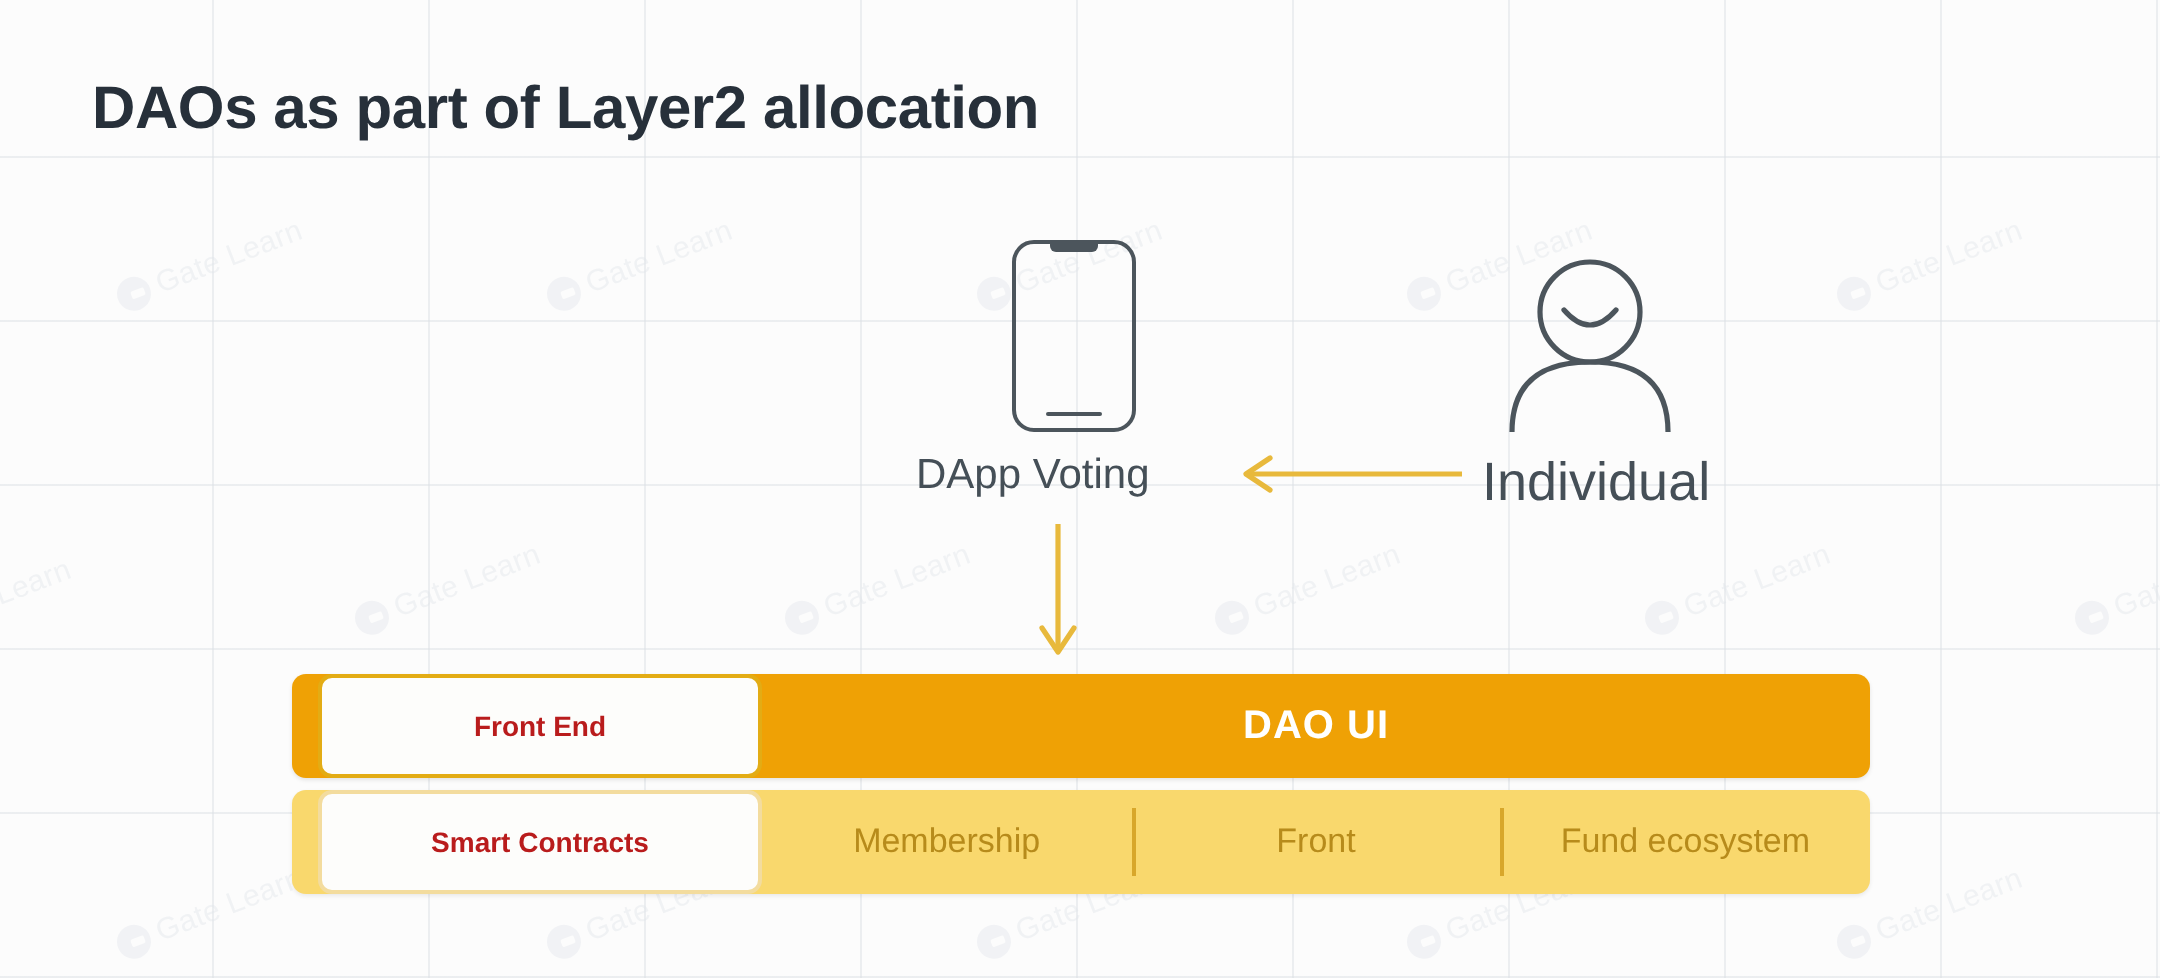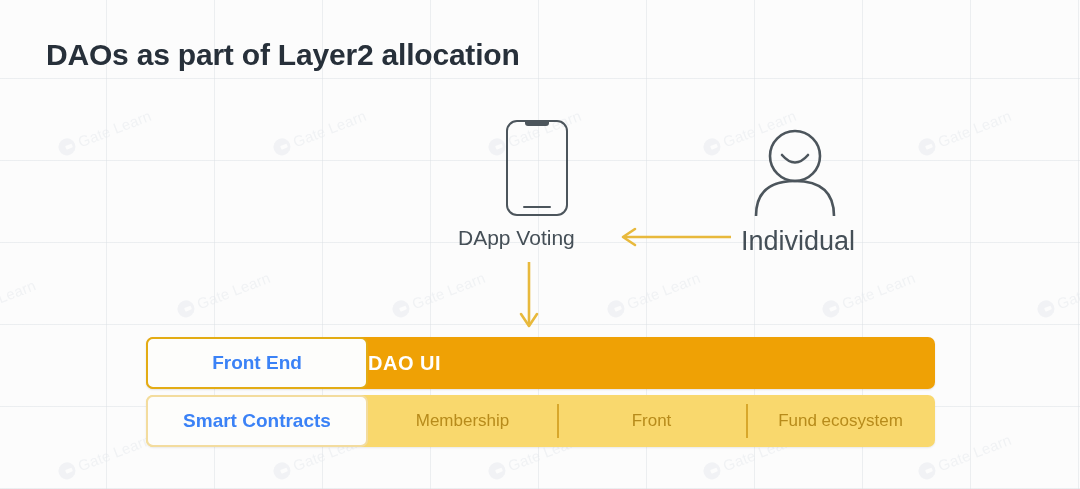--- a/index.html
+++ b/index.html
@@ -184,33 +184,35 @@
   .bar-left {
     flex: none;
     width: 222px;
     display: flex;
     align-items: center;
     justify-content: center;
     background: #fdfdfb;
     box-sizing: border-box;
     border-radius: 7px;
     font-weight: bold;
-    font-size: 19px;
-    color: #3b82f6;
+    font-size: 14px;
+    color: #b91c1c;
+    margin-left: 13px;
   }
   .bar-row.top .bar-left {
     border: 2px solid #e3ac14;
   }
   .bar-row.bottom .bar-left {
     border: 2px solid #f3dc9e;
   }
   .bar-right {
     flex: 1;
     display: flex;
     align-items: center;
+    justify-content: center;
     position: relative;
   }
   .dao-ui-label {
     font-size: 20px;
     font-weight: bold;
     color: #ffffff;
     letter-spacing: 0.5px;
   }
   .seg-list {
     flex: 1;

